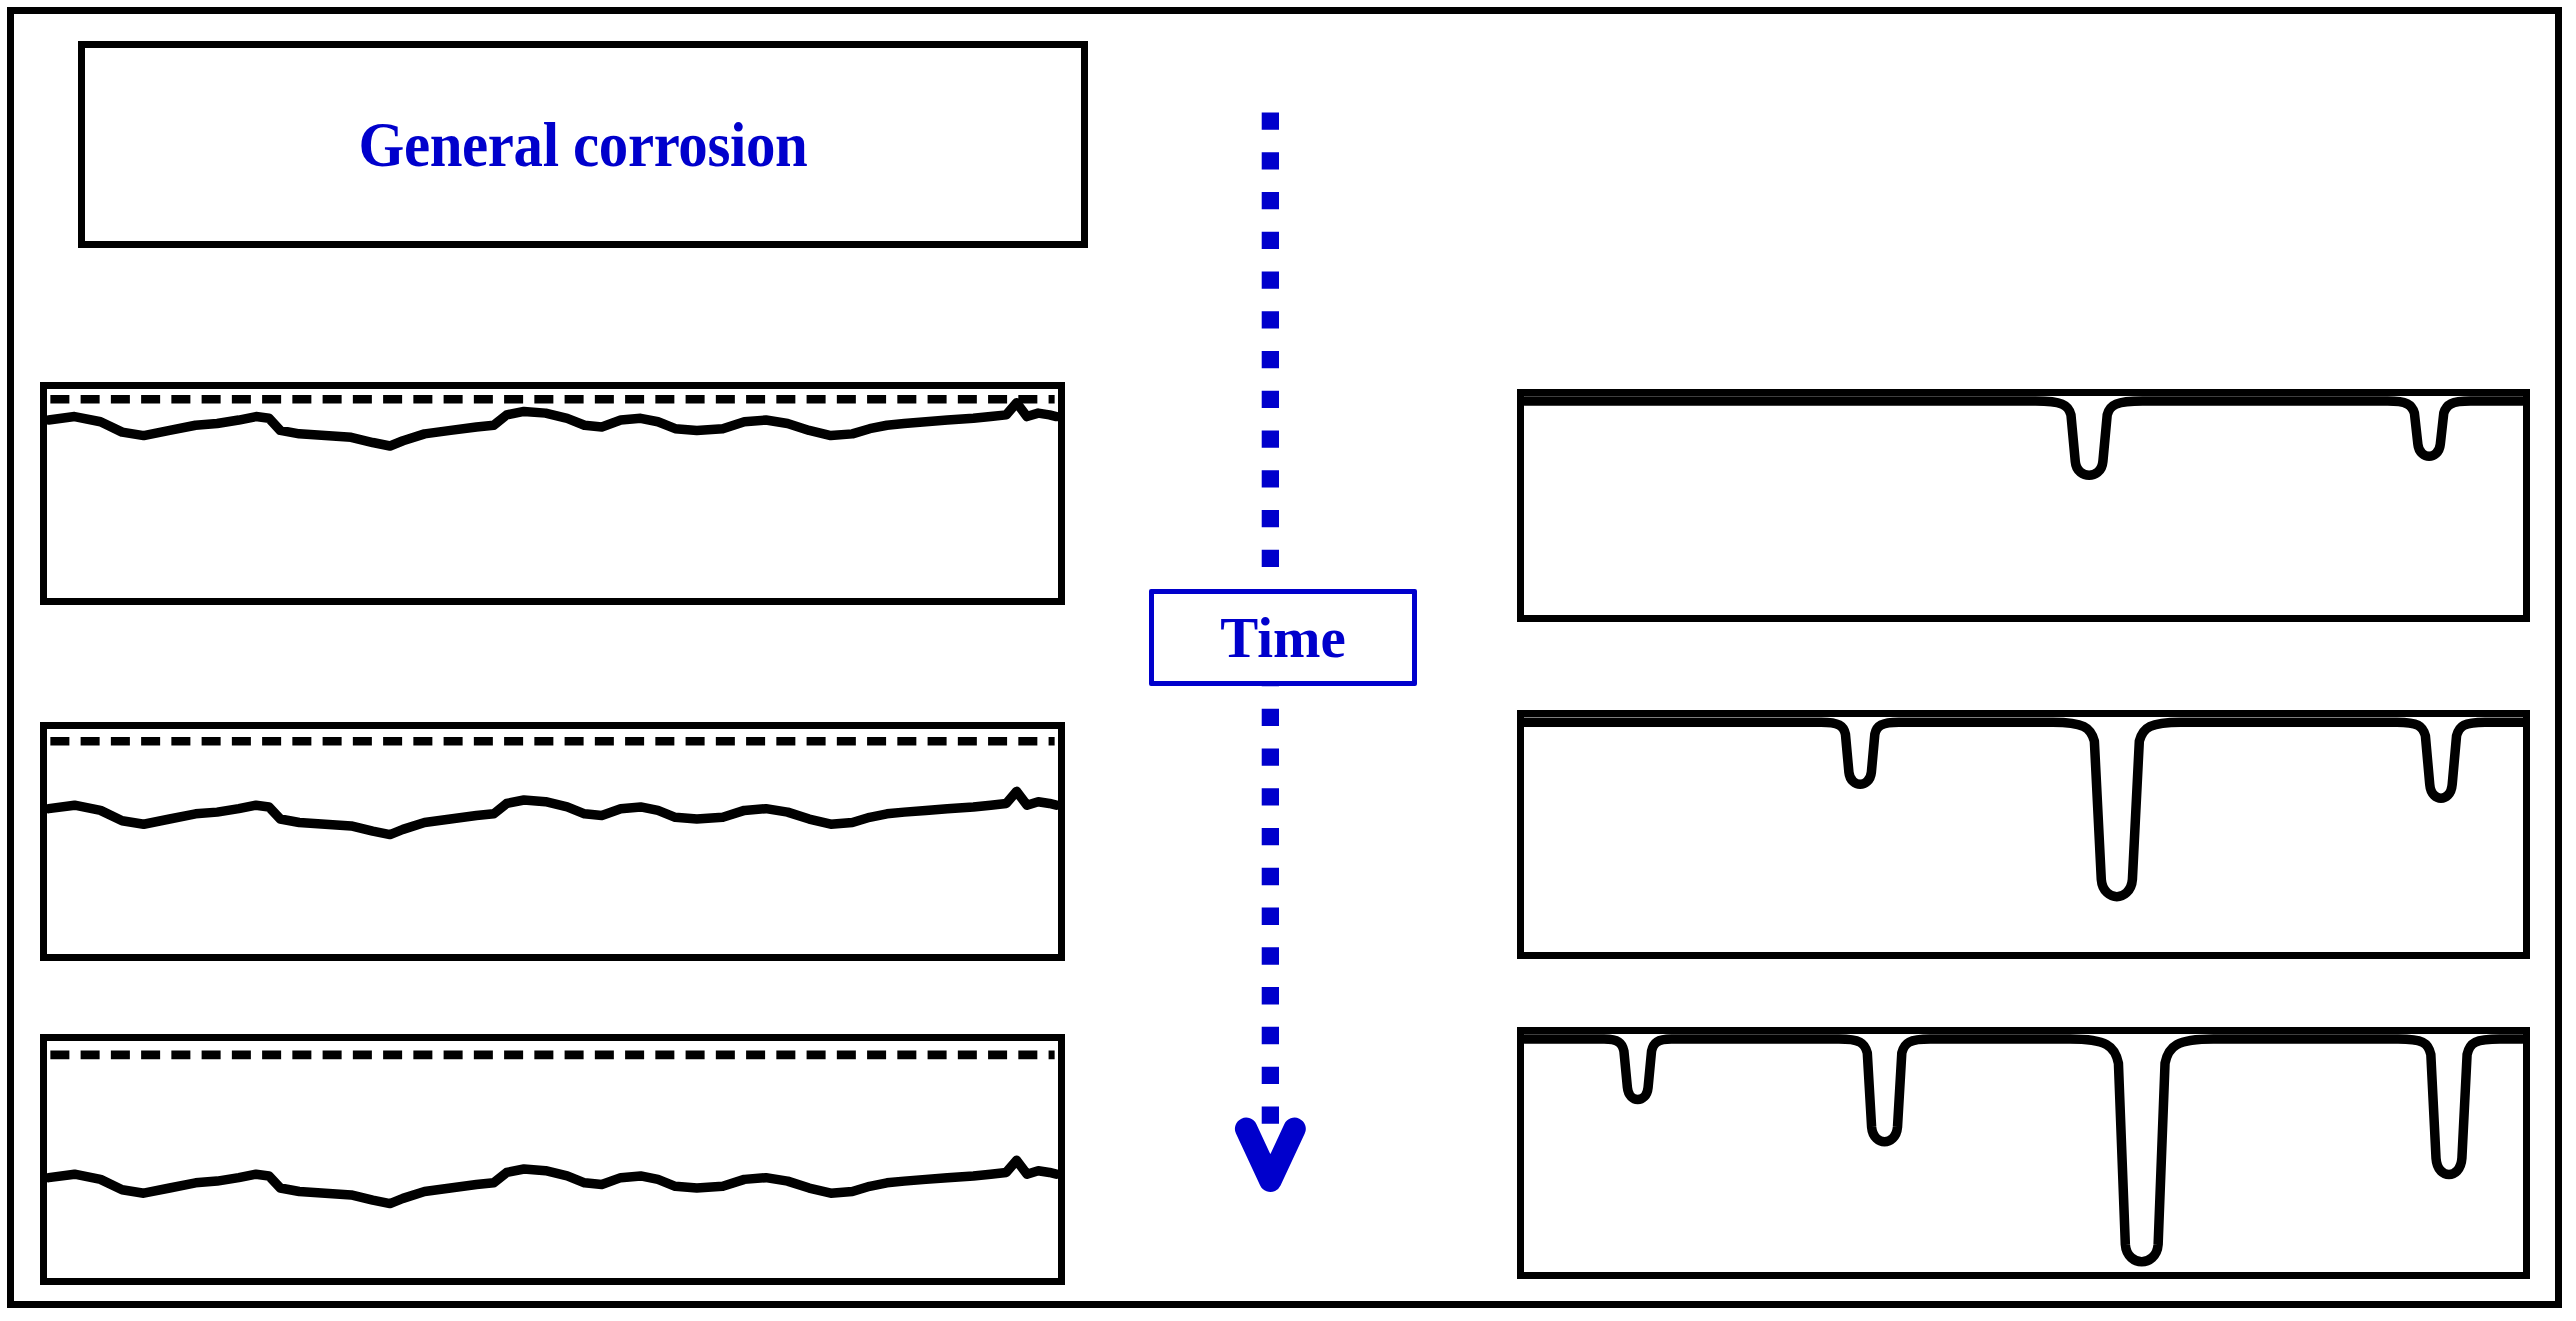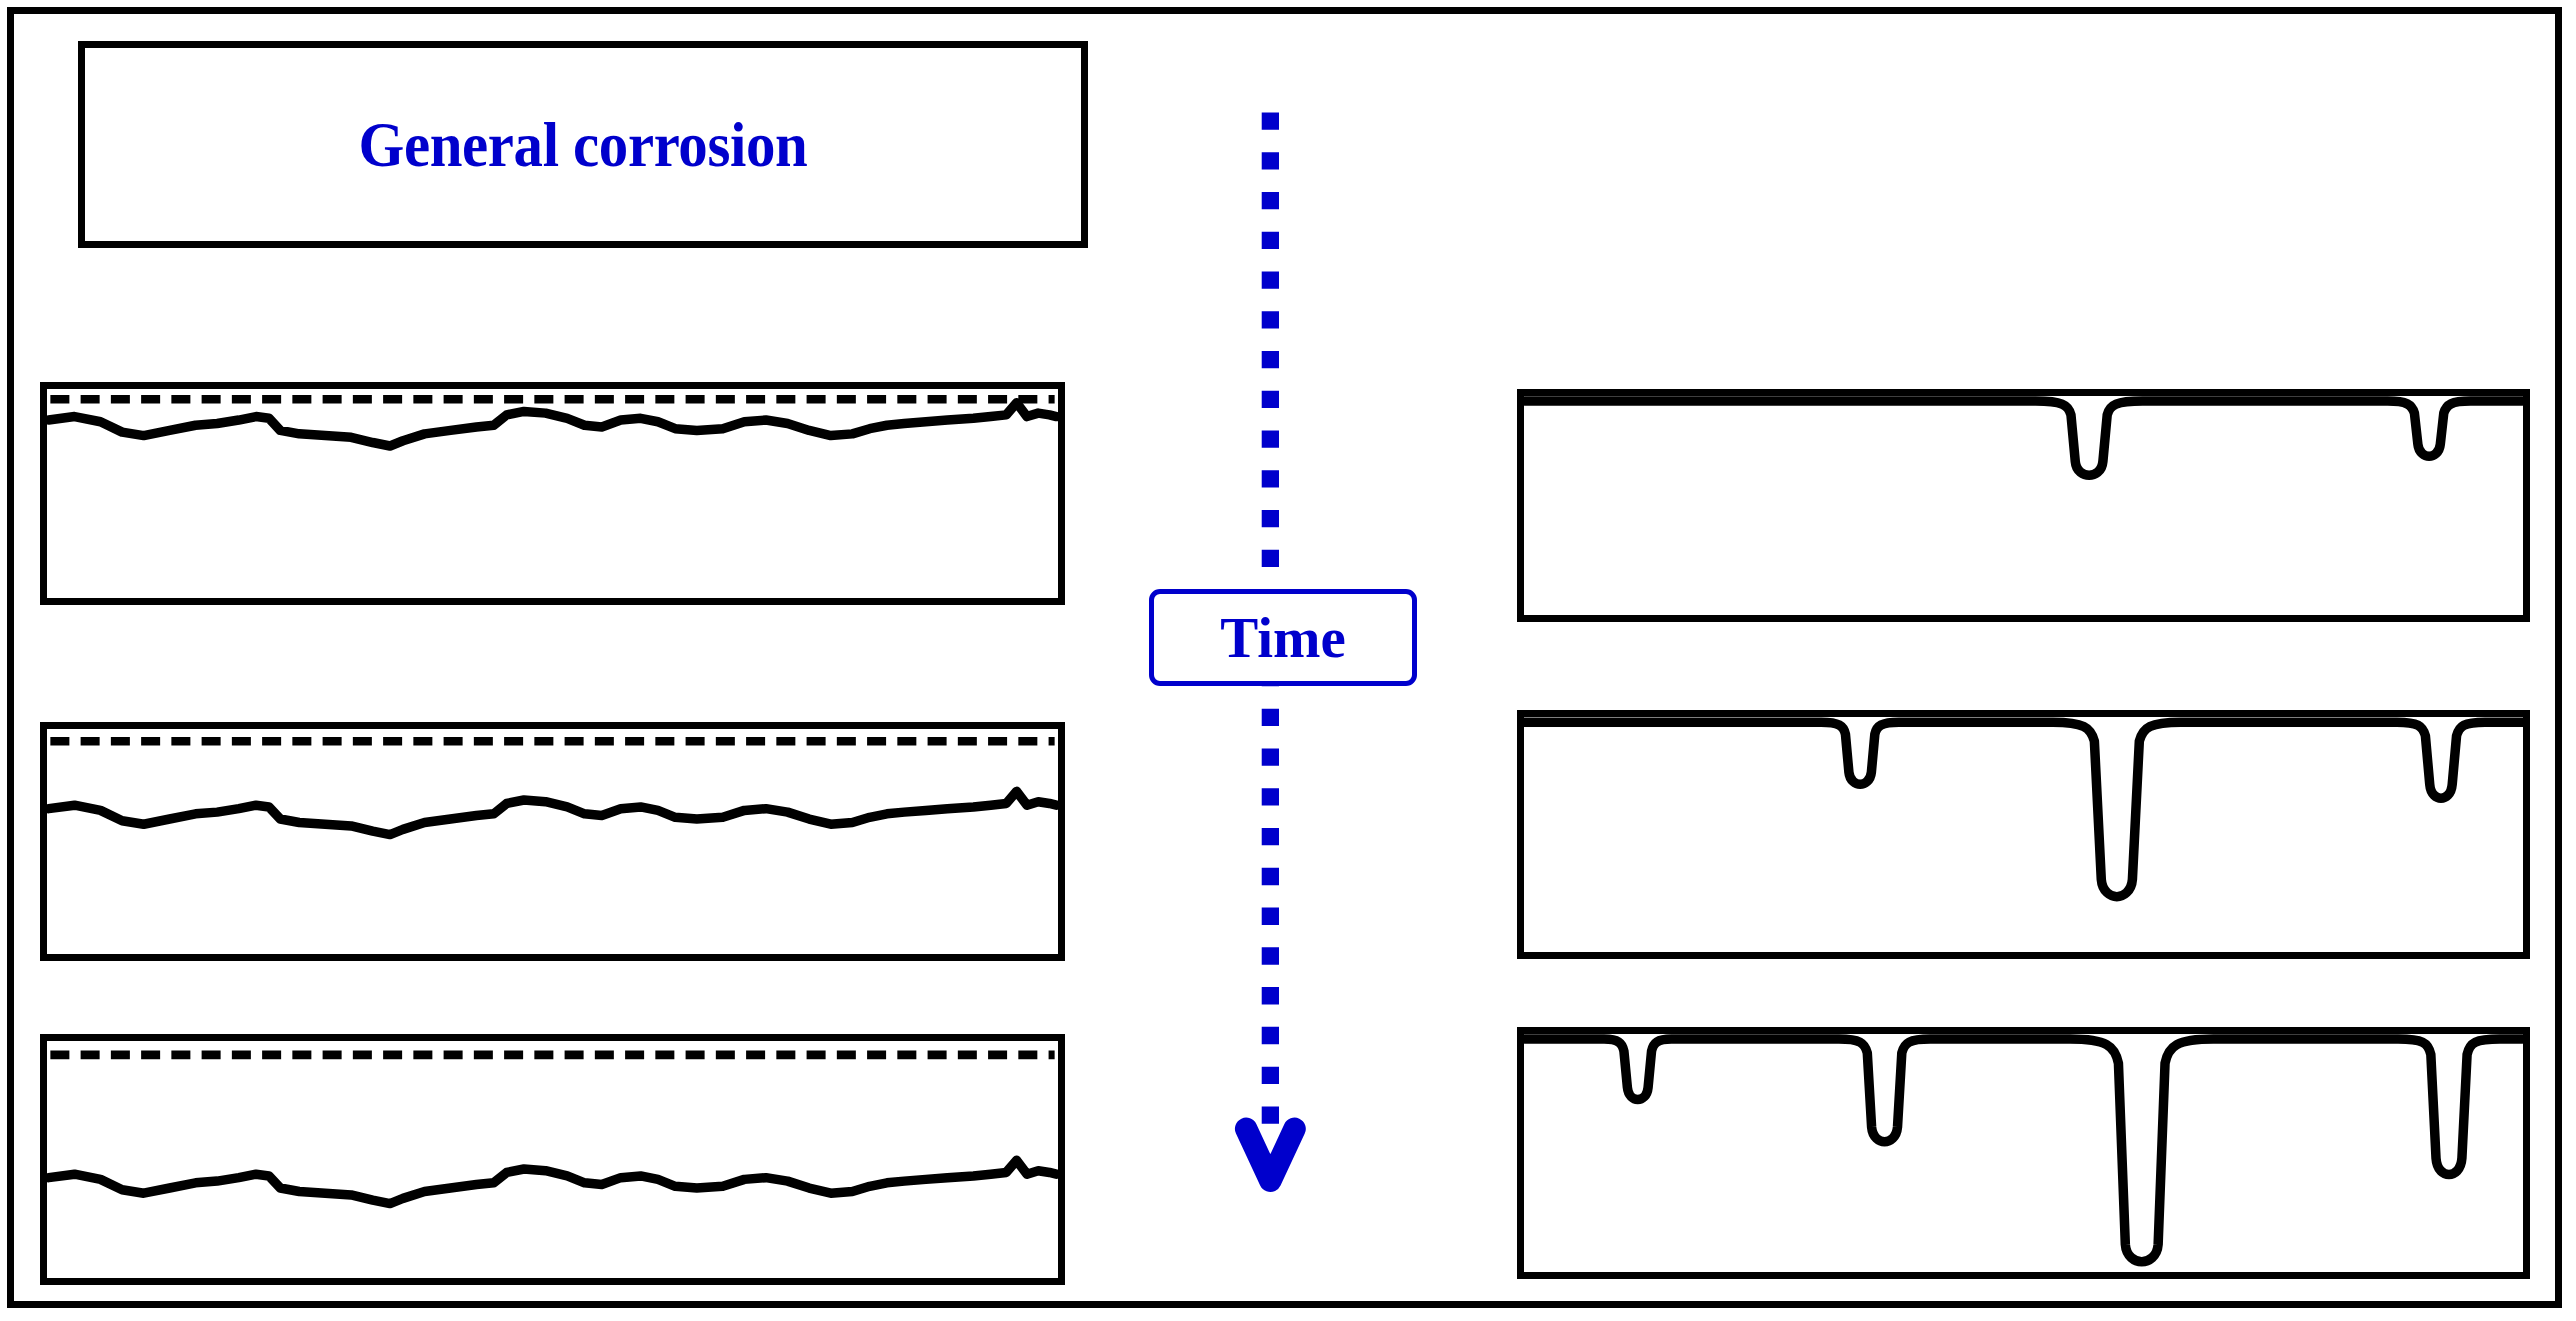--- a/index.html
+++ b/index.html
@@ -86,21 +86,21 @@
     width: 17.3px;
     height: 1080px;
   }
   .time-box {
     position: absolute;
     left: 1149px;
     top: 589px;
     width: 268px;
     height: 97px;
     border: 5.2px solid #0000CC;
-    border-radius: 11px;
+    border-radius: 2px;
     background: #ffffff;
     box-sizing: border-box;
     display: flex;
     align-items: center;
     justify-content: center;
   }
   .time-text {
     color: #0000CC;
     font-weight: bold;
     font-size: 57px;

